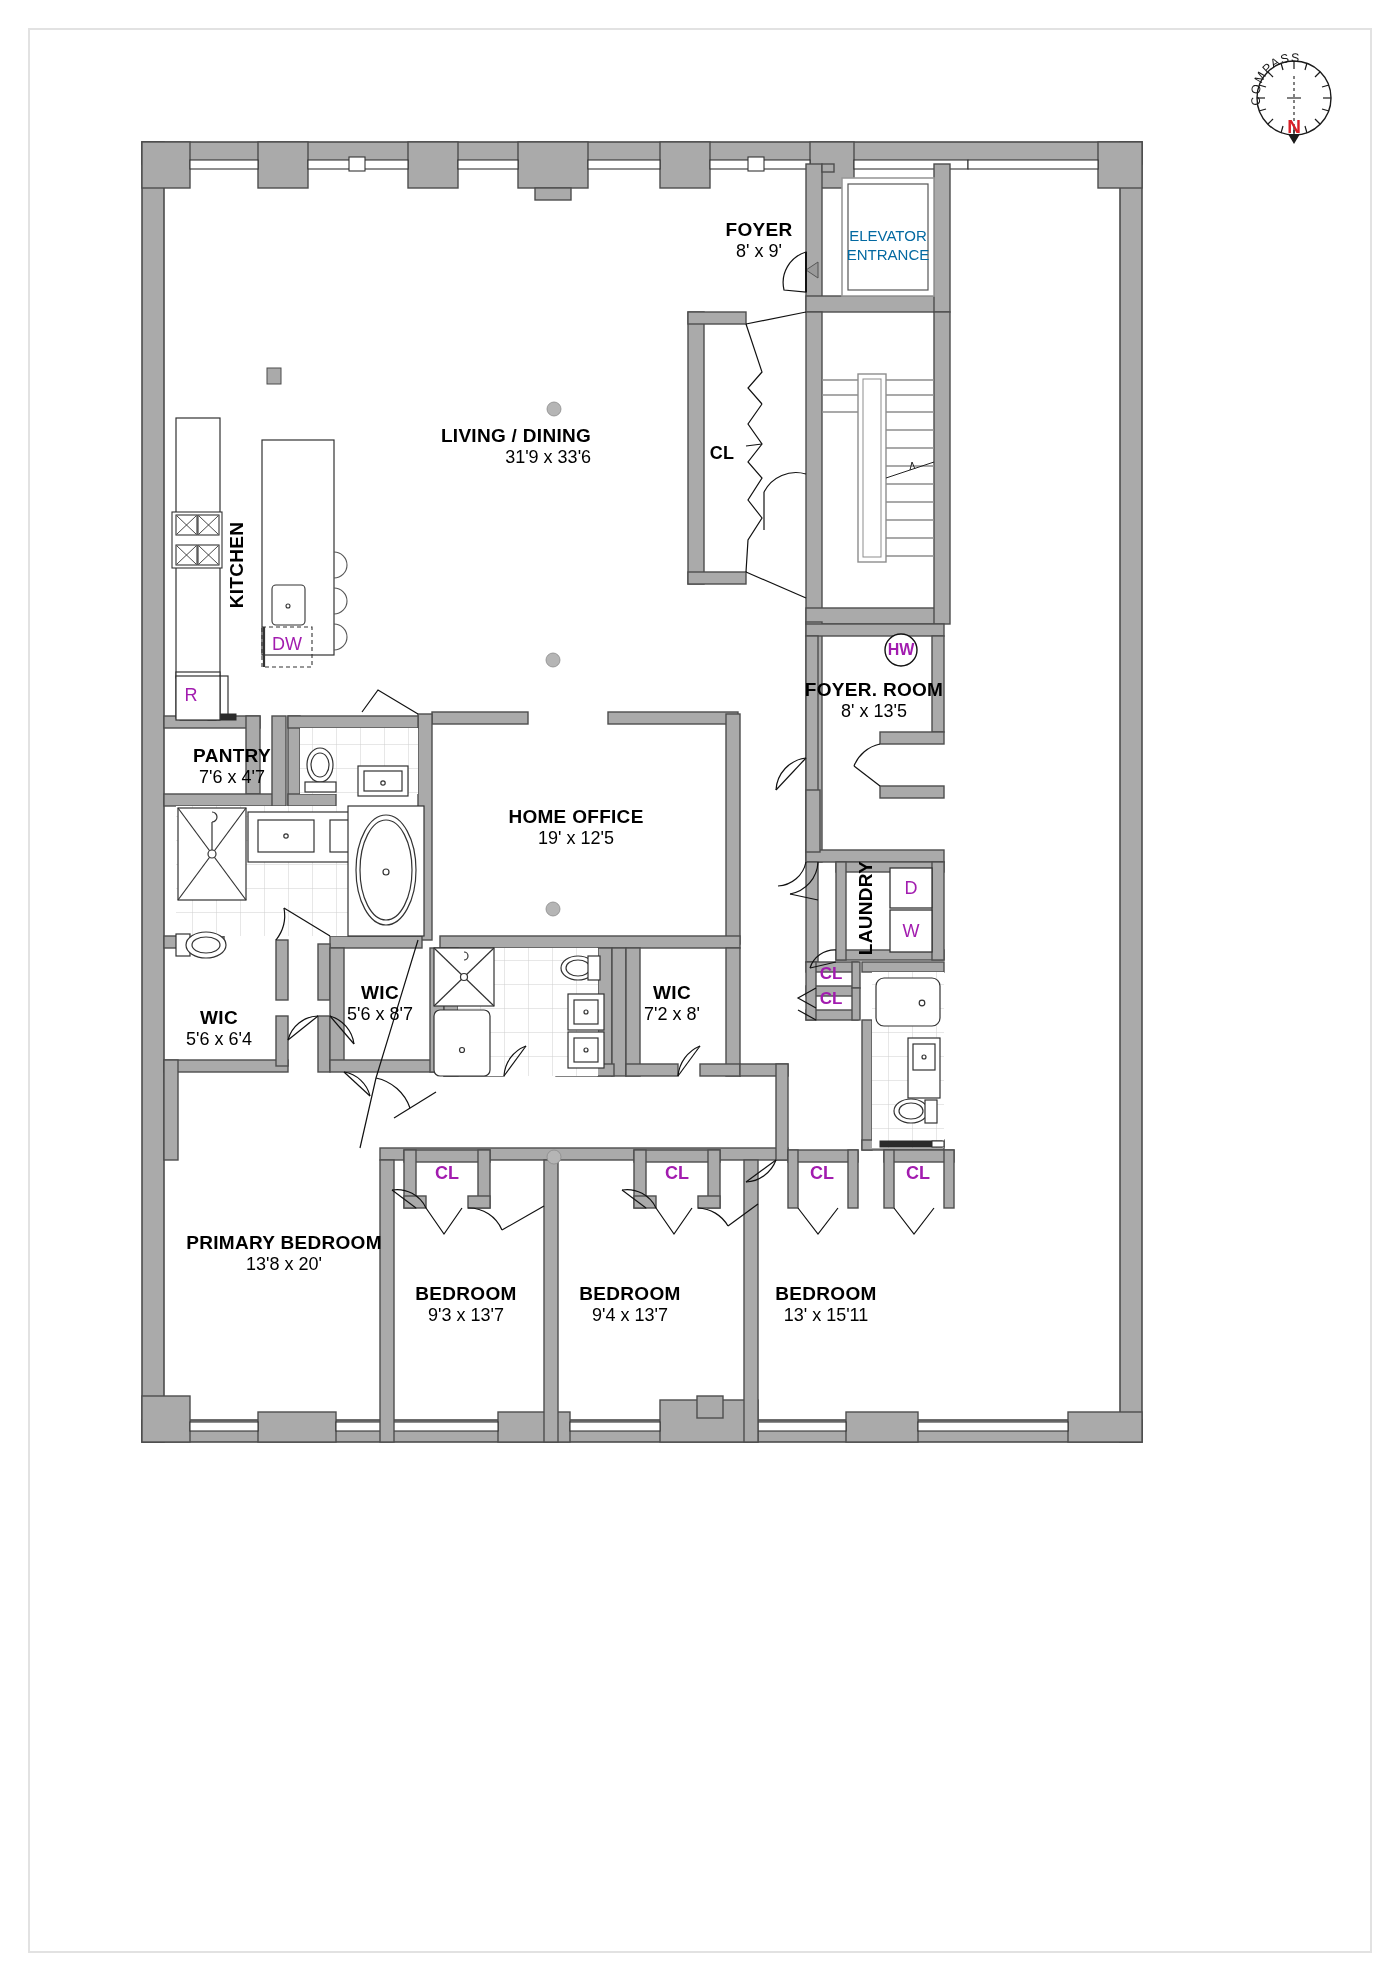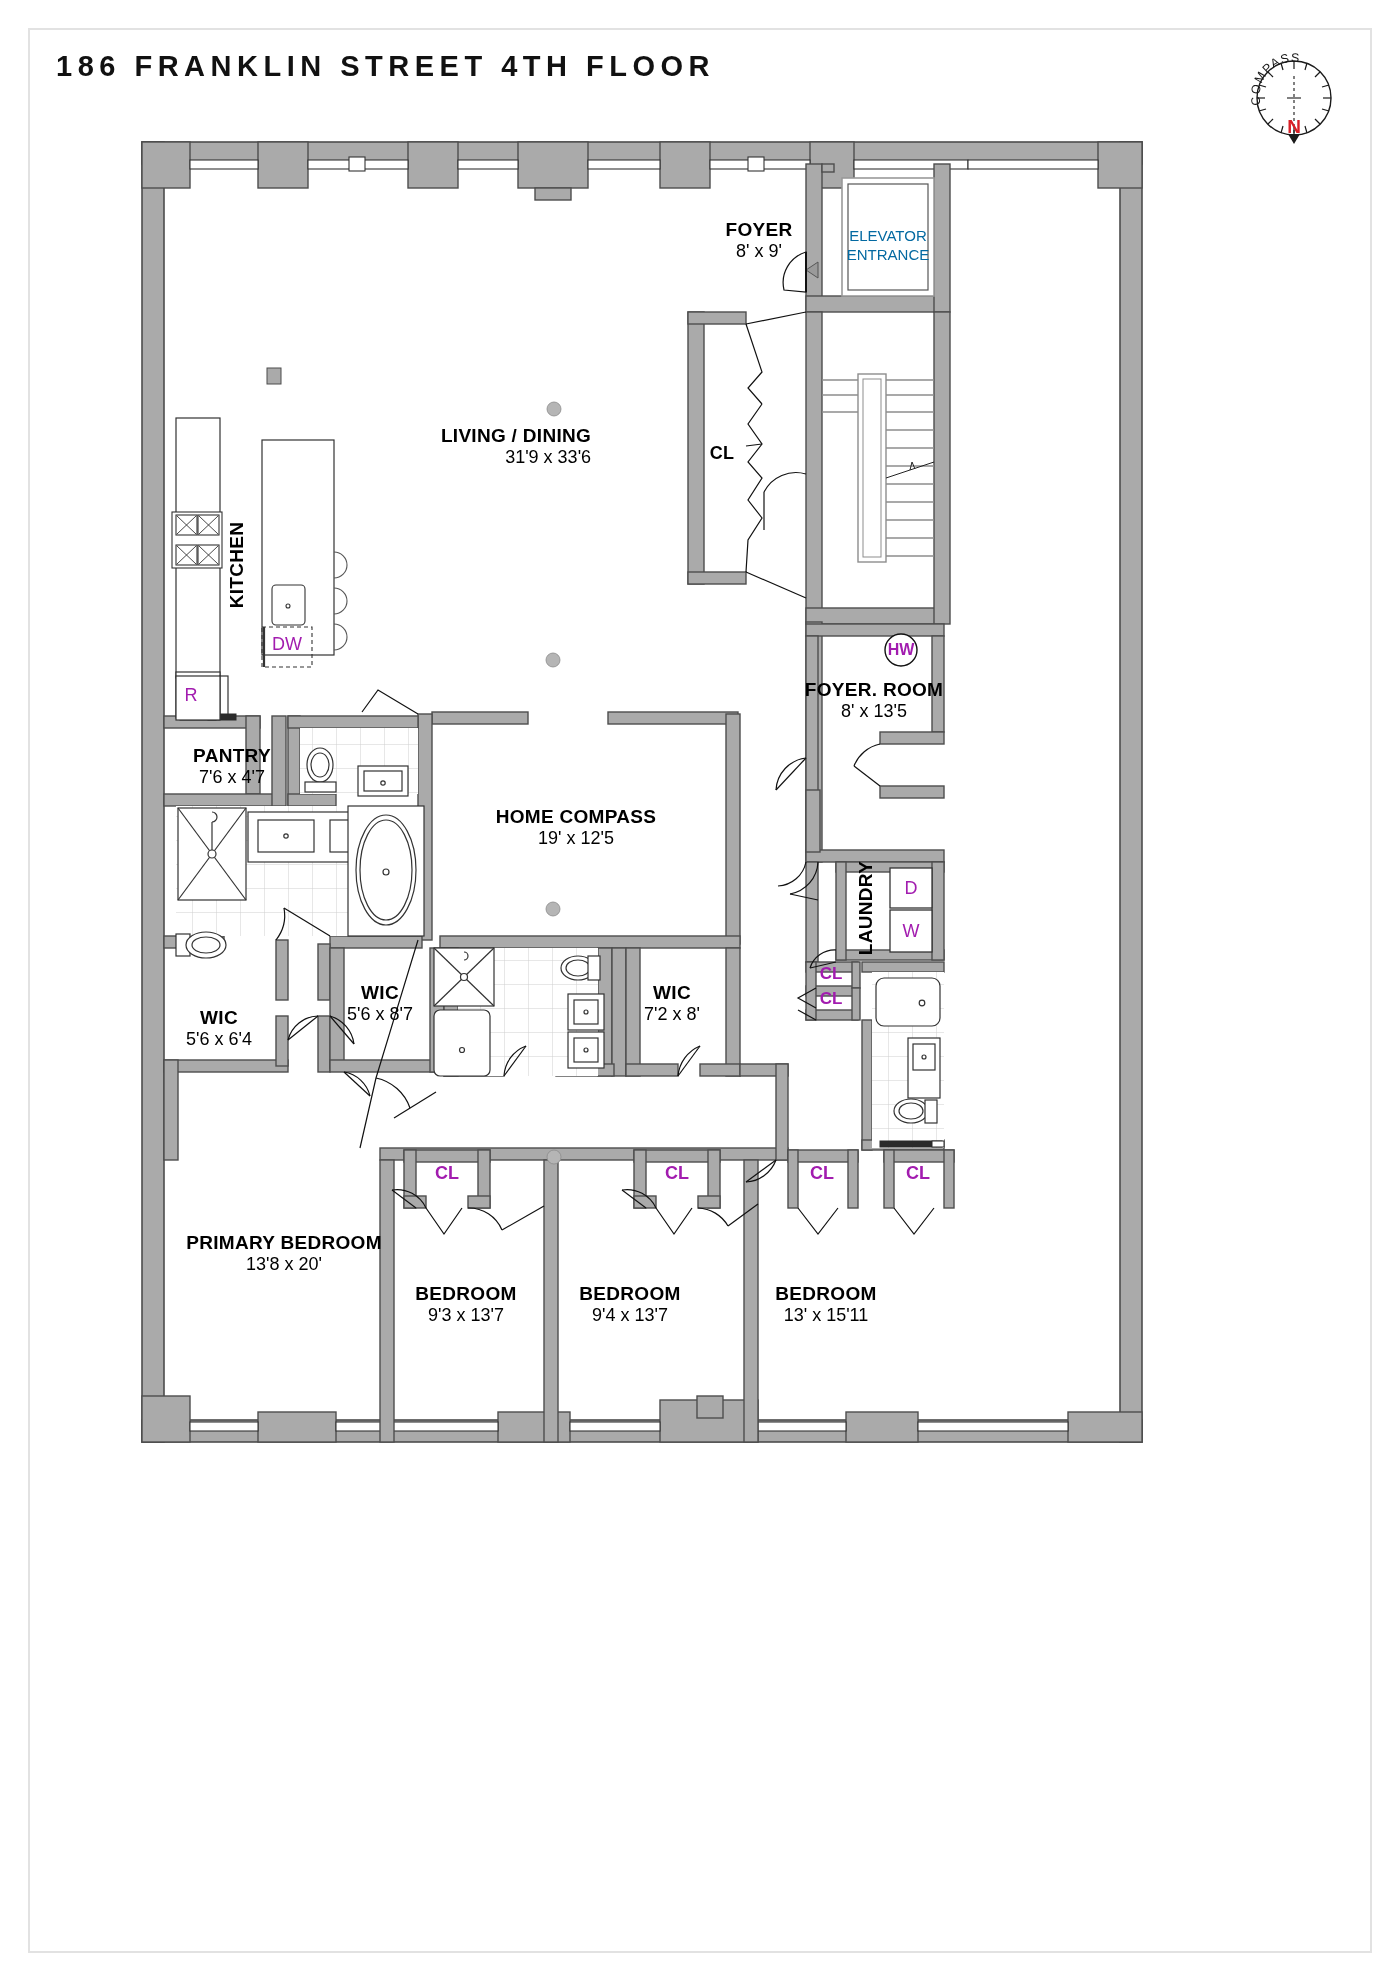--- a/index.html
+++ b/index.html
@@ -86,21 +86,20 @@
   }
   .mini.b { font-weight: 700; }
 </style>
 </head>
 <body>
 
 <div id="page">
 
   <div id="page-frame"></div>
 
-  <div id="title">186 FRANKLIN STREET 4TH FLOOR</div>
 
   <div id="compass">
     <svg width="88" height="96" viewBox="0 0 88 96">
       <g>
         <circle cx="44" cy="46" r="37" fill="#fff" stroke="#1a1a1a" stroke-width="1.4"></circle>
 
         <g stroke="#1a1a1a" stroke-width="1.2">
           <line x1="44" y1="9" x2="44" y2="17"></line>
           <line x1="44" y1="75" x2="44" y2="83"></line>
           <line x1="7" y1="46" x2="15" y2="46"></line>
@@ -588,21 +587,21 @@
     <span class="nm">FOYER. ROOM</span>
     <span class="dim">8' x 13'5</span>
   </div>
 
   <div class="lbl" style="left:232px; top:745px; transform:translateX(-50%);">
     <span class="nm">PANTRY</span>
     <span class="dim">7'6 x 4'7</span>
   </div>
 
   <div class="lbl" style="left:576px; top:806px; transform:translateX(-50%);">
-    <span class="nm">HOME COMPASS</span>
+    <span class="nm">HOME OFFICE</span>
     <span class="dim">19' x 12'5</span>
   </div>
 
   <div class="lbl vert" style="left:866px; top:908px; transform-origin:left top; transform:rotate(-90deg) translate(-50%,-50%);">
     <span class="nm">LAUNDRY</span>
   </div>
 
   <div class="mini" style="left:911px; top:888px; transform:translate(-50%,-50%); font-size:18px;">
     <span>D</span>
   </div>

